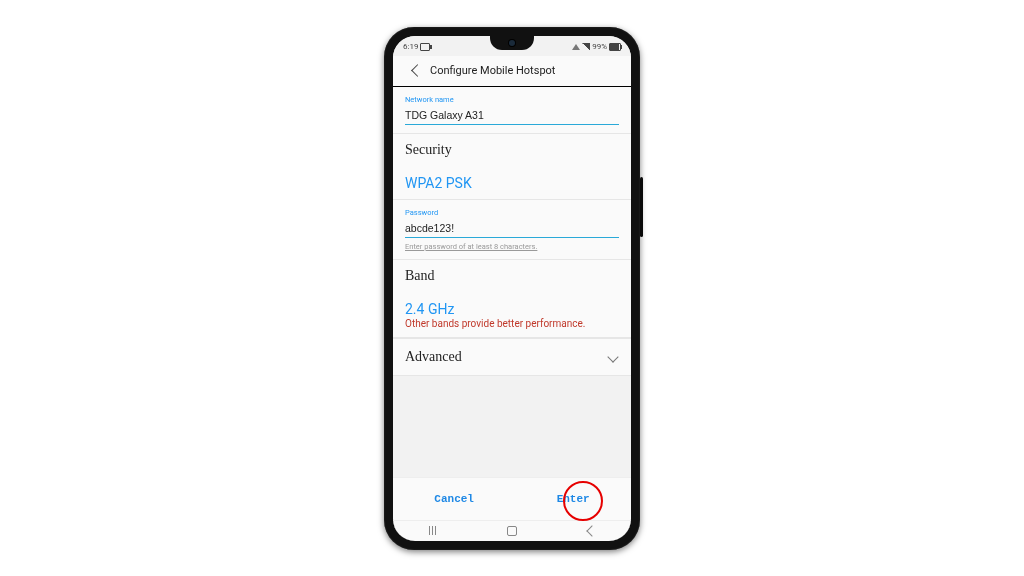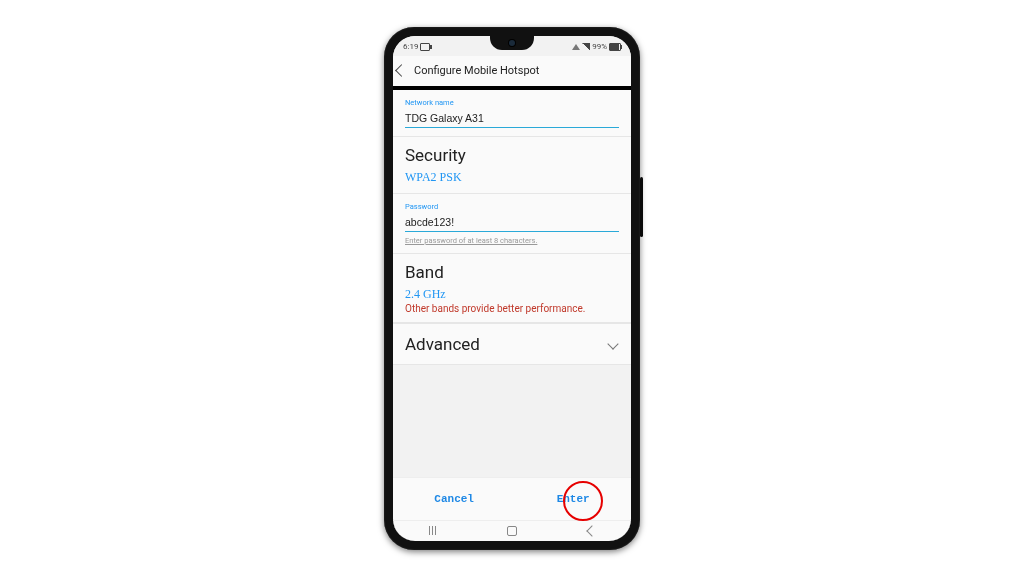--- a/index.html
+++ b/index.html
@@ -81,24 +81,24 @@
   .cam-icon::before{content:"";position:absolute;right:-3px;top:1px;width:2px;height:4px;background:#444;}
   .wifi-icon{width:0;height:0;border-left:4px solid transparent;border-right:4px solid transparent;border-bottom:6px solid #444;opacity:.7;}
   .sig-icon{width:8px;height:7px;background:linear-gradient(to top right, transparent 49%, #444 50%);}
   .bat-icon{width:10px;height:6px;border:1px solid #444;border-radius:1px;position:relative;}
   .bat-icon::before{content:"";position:absolute;left:0;top:0;width:9px;height:6px;background:#444;}
   .bat-icon::after{content:"";position:absolute;right:-2px;top:1px;width:1px;height:4px;background:#444;}
   
   .appheader {
     height: 30px;
     background:#fafafa;
-    border-bottom:4px solid #000000;
-    display:flex;
-    align-items:center;
-    padding:0 4px;
+    border-bottom:1px solid #000000;
+    display:flex;
+    align-items:center;
+    padding:0 20px;
     gap:8px;
   }
   .back-icon{width:8px;height:8px;border-left:1.5px solid #444;border-bottom:1.5px solid #444;transform:rotate(45deg);}
   .appheader .title{font-size:11px;color:#222;}
   
   .content{
     flex:1;
     overflow:hidden;
     background:#000000;
     display:flex;
@@ -113,22 +113,22 @@
   .field-input{
     width:100%;
     border:none;
     border-bottom:1.5px solid #2aa9d8;
     background:transparent;
     font-size:10.5px;
     color:#222;
     padding:2px 0 3px 0;
     outline:none;
   }
-  .row-title{font-size:17px;color:#222;}
-  .row-sub{font-size:12px;color:#2196f3;margin-top:5px;font-family:Liberation Serif, serif;}
+  .row-title{font-size:14px;color:#222;font-family:Liberation Serif, serif;}
+  .row-sub{font-size:14px;color:#2196f3;margin-top:17px;}
   .helper{font-size:7.5px;color:#999;margin-top:4px;text-decoration:underline;}
   .warn{font-size:10px;color:#c0392b;margin-top:1px;}
   .advrow{
     background:#fafafa;
     padding:10px 12px;
     display:flex;
     align-items:center;
     justify-content:space-between;
     border-top:1px solid #e6e6e6;
     border-bottom:1px solid #e6e6e6;

